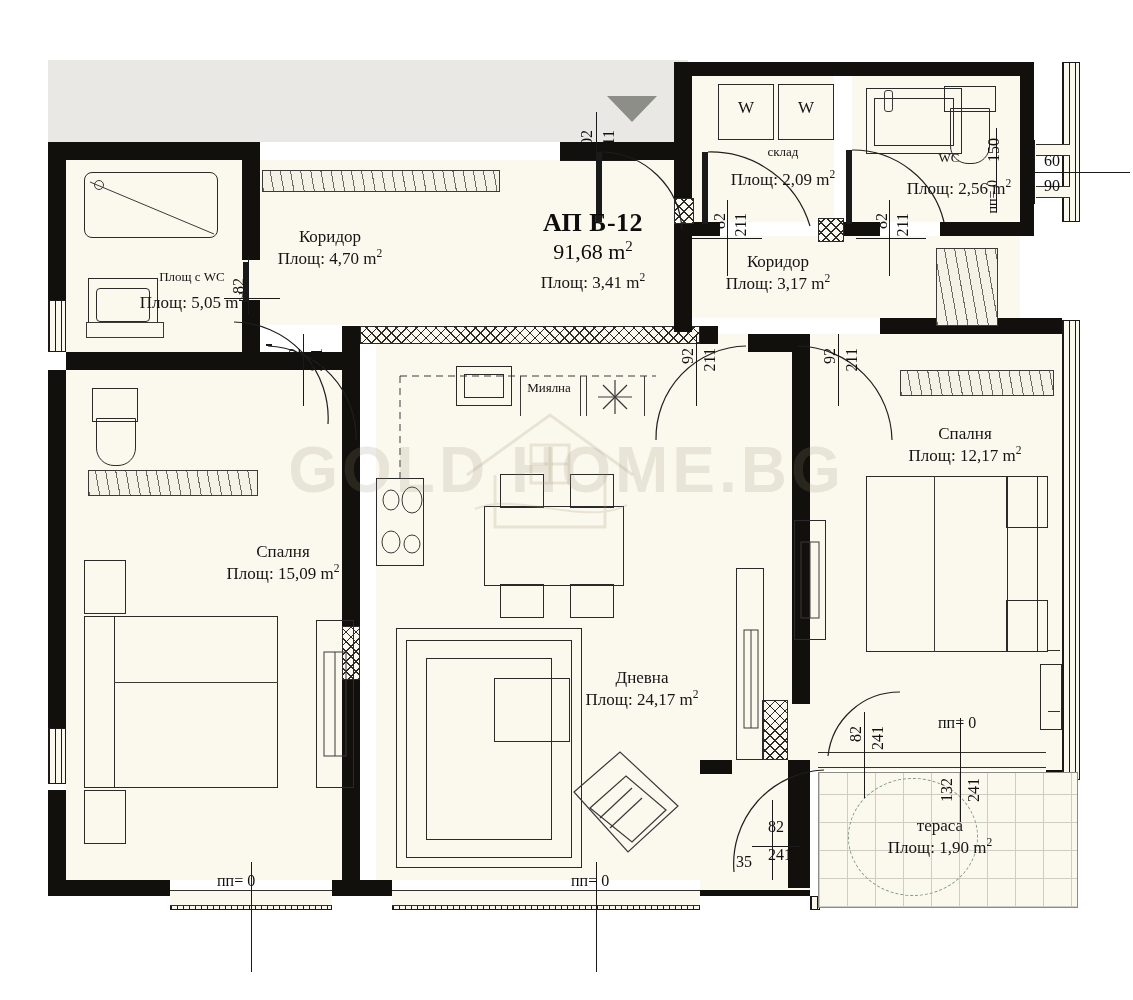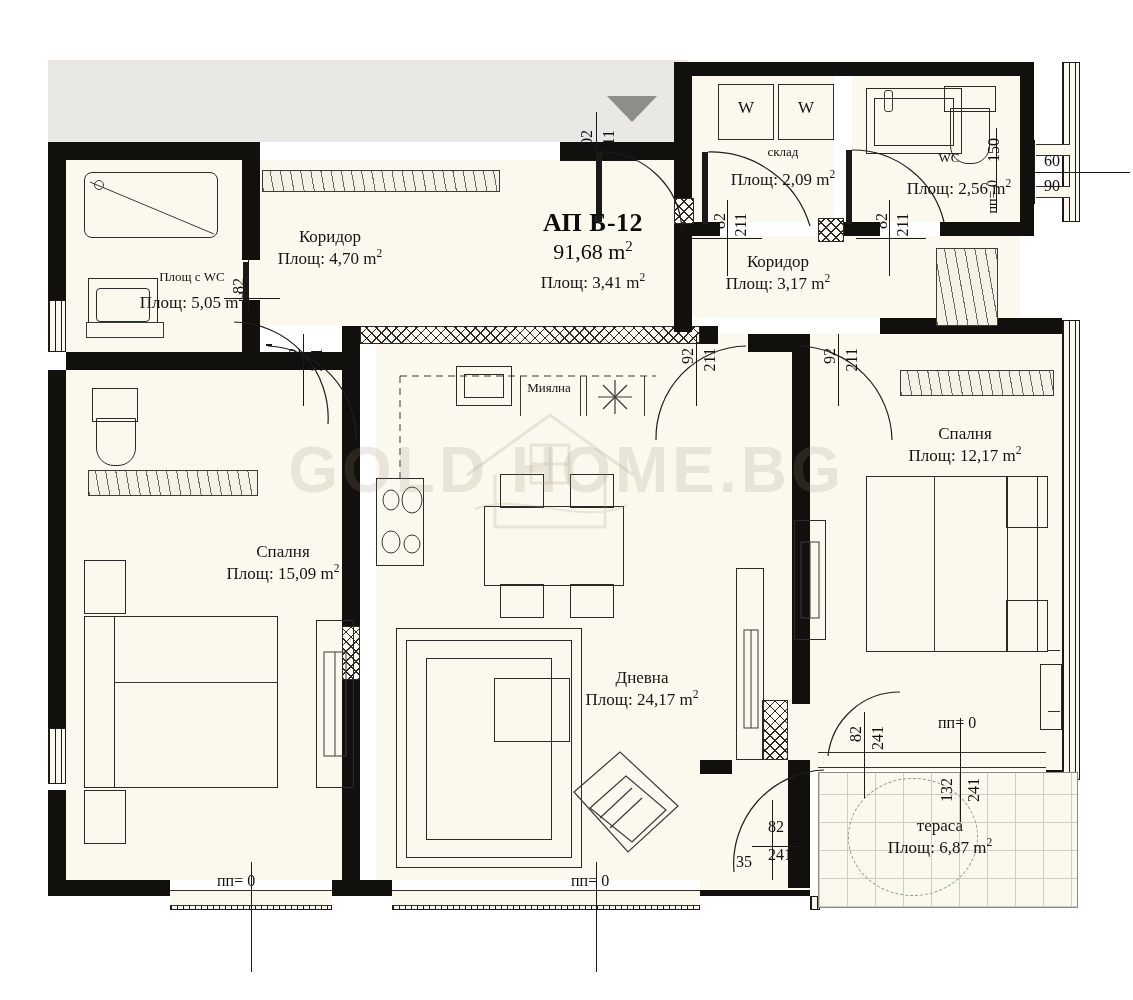--- a/index.html
+++ b/index.html
@@ -350,21 +350,21 @@
     <div class="ar"><span>Площ: 15,09 m</span><span class="sup">2</span></div>
   </div>
 
   <div class="lbl" style="left:540px;top:668px;width:204px;">
     <div class="nm">Дневна</div>
     <div class="ar"><span>Площ: 24,17 m</span><span class="sup">2</span></div>
   </div>
 
   <div class="lbl" style="left:838px;top:816px;width:204px;">
     <div class="nm">тераса</div>
-    <div class="ar"><span>Площ: 6,87 m</span><span class="sup">2</span></div>
+    <div class="ar"><span>Площ: 1,90 m</span><span class="sup">2</span></div>
   </div>
 
   <div class="abs" style="left:596px;top:112px;width:1px;height:96px;background:#1a1a1a;"></div>
   <div class="abs" style="left:560px;top:160px;width:76px;height:1px;background:#1a1a1a;"></div>
   <span class="vtxt" style="left:578px;top:130px;">102</span>
   <span class="vtxt" style="left:600px;top:130px;">211</span>
 
   <div class="abs" style="left:248px;top:256px;width:1px;height:58px;background:#1a1a1a;"></div>
   <div class="abs" style="left:224px;top:298px;width:56px;height:1px;background:#1a1a1a;"></div>
   <span class="vtxt" style="left:230px;top:278px;">82</span>

